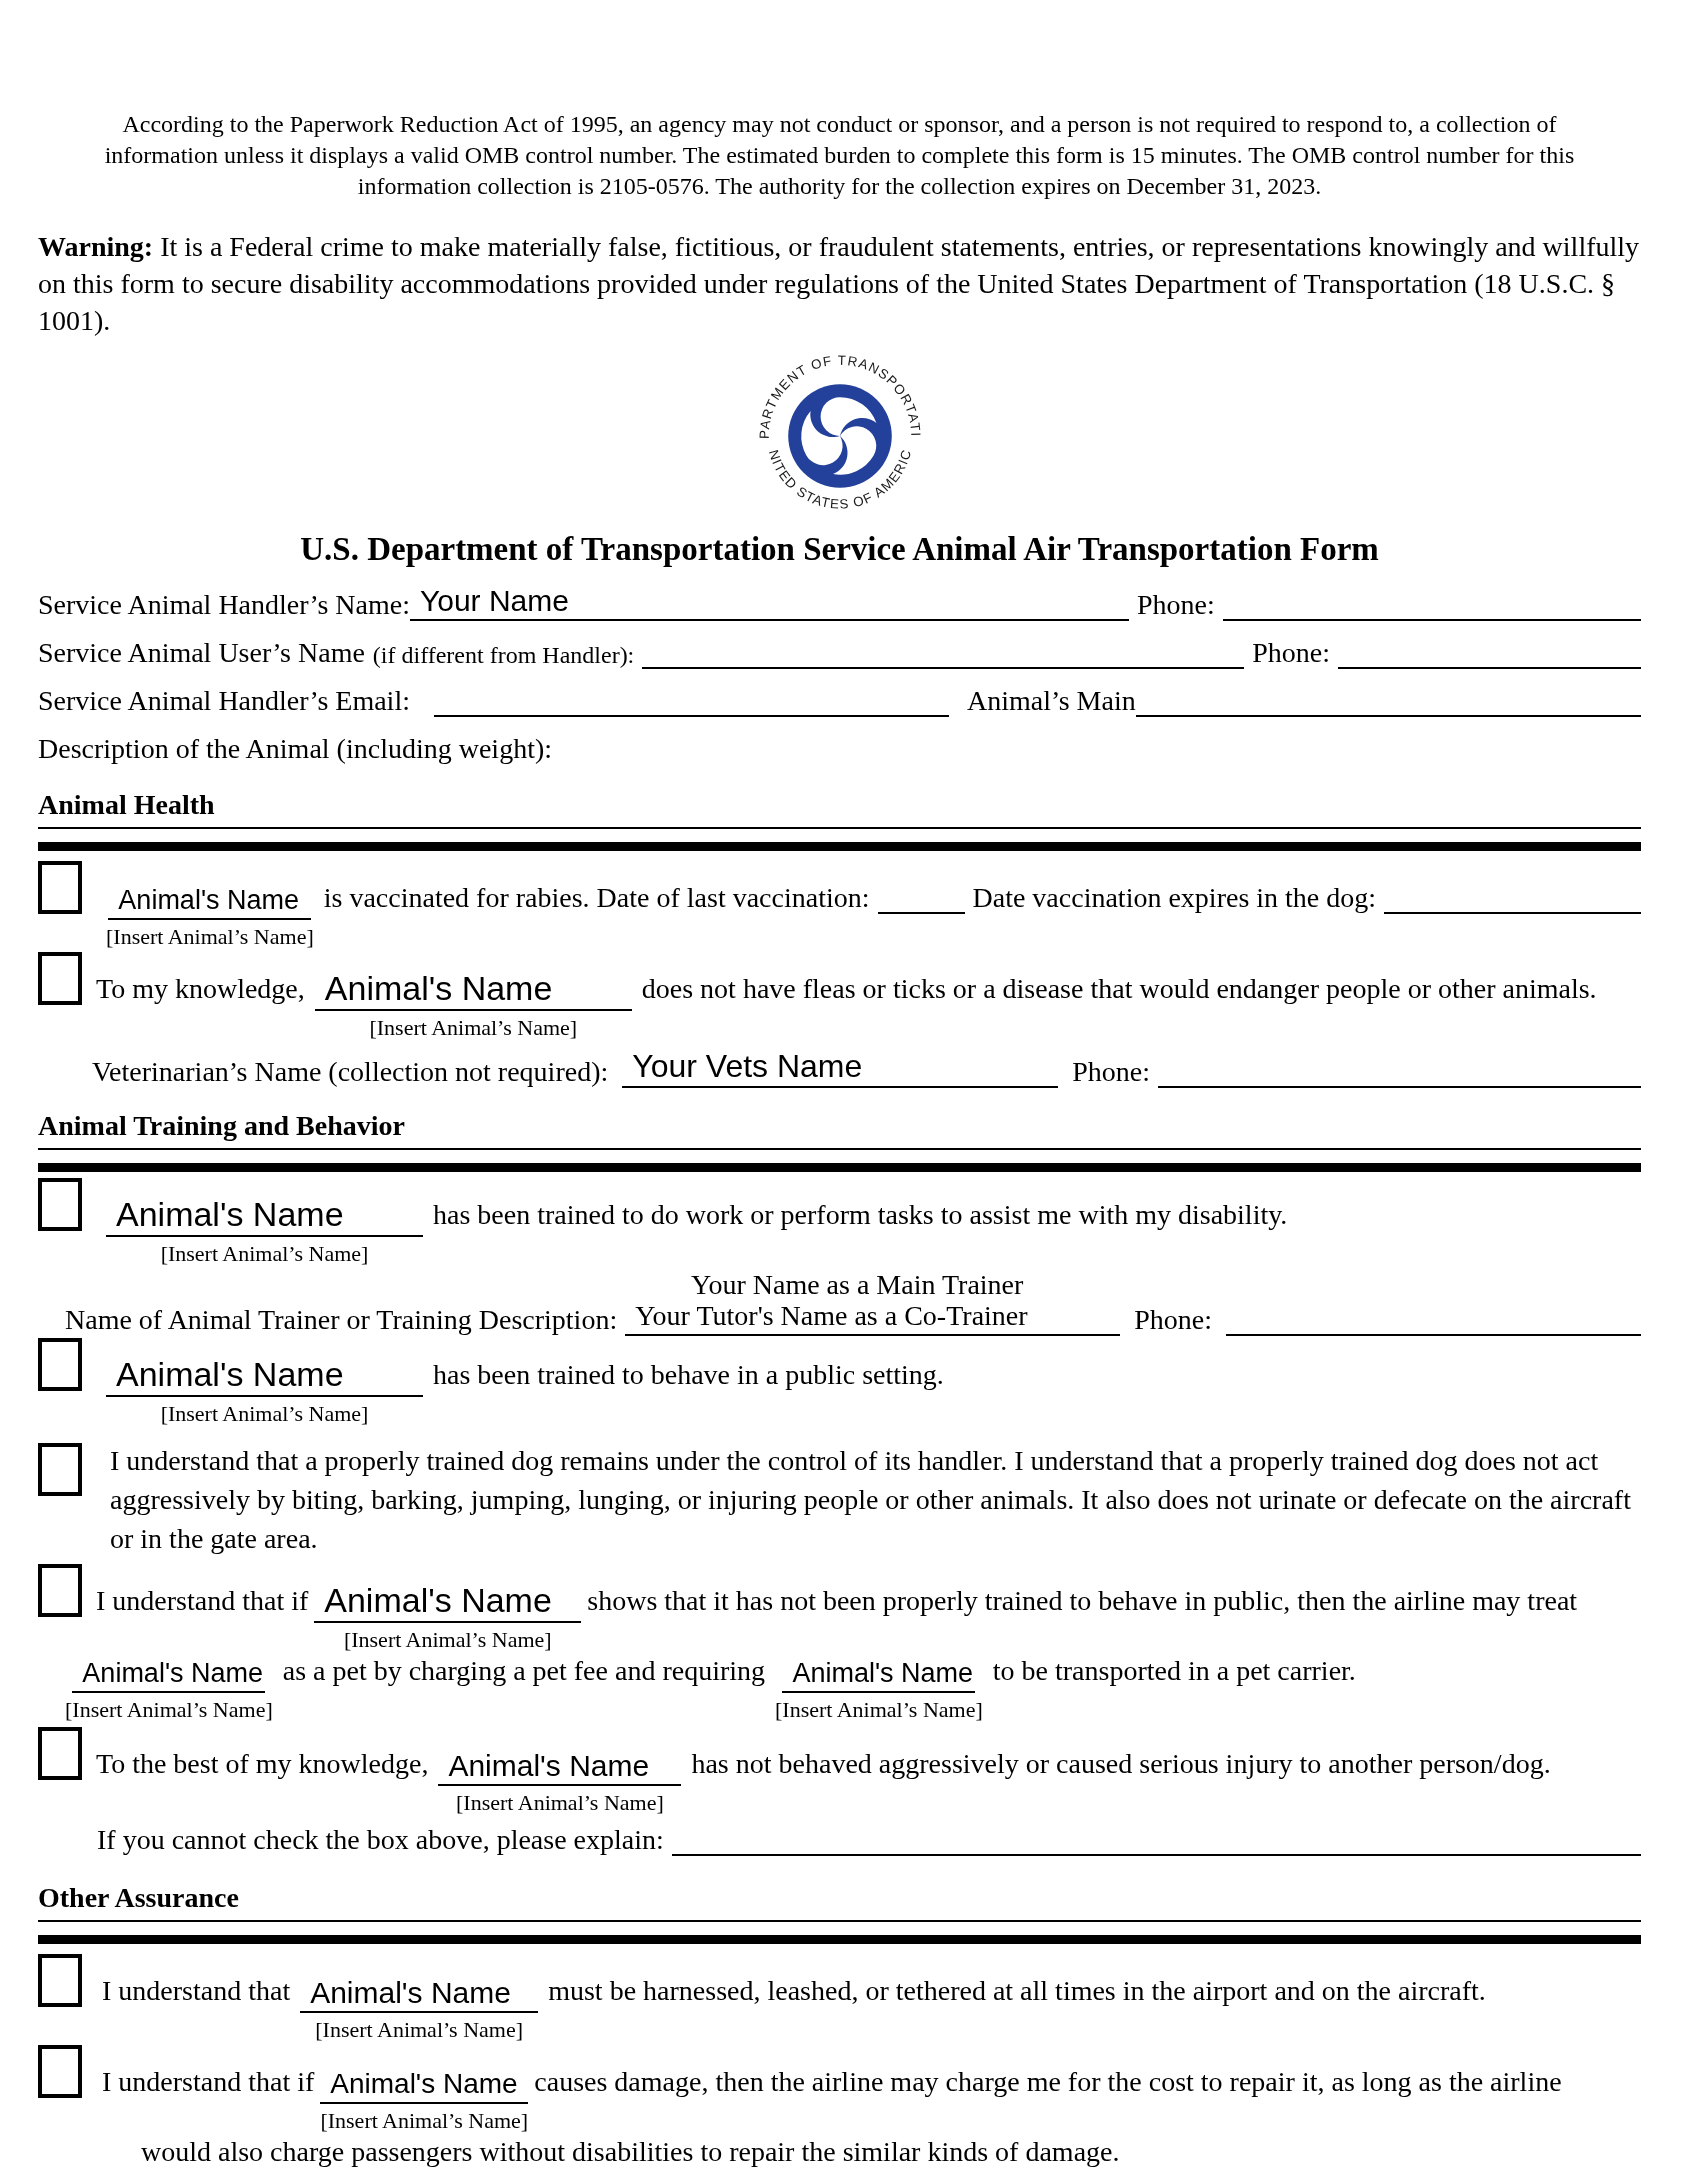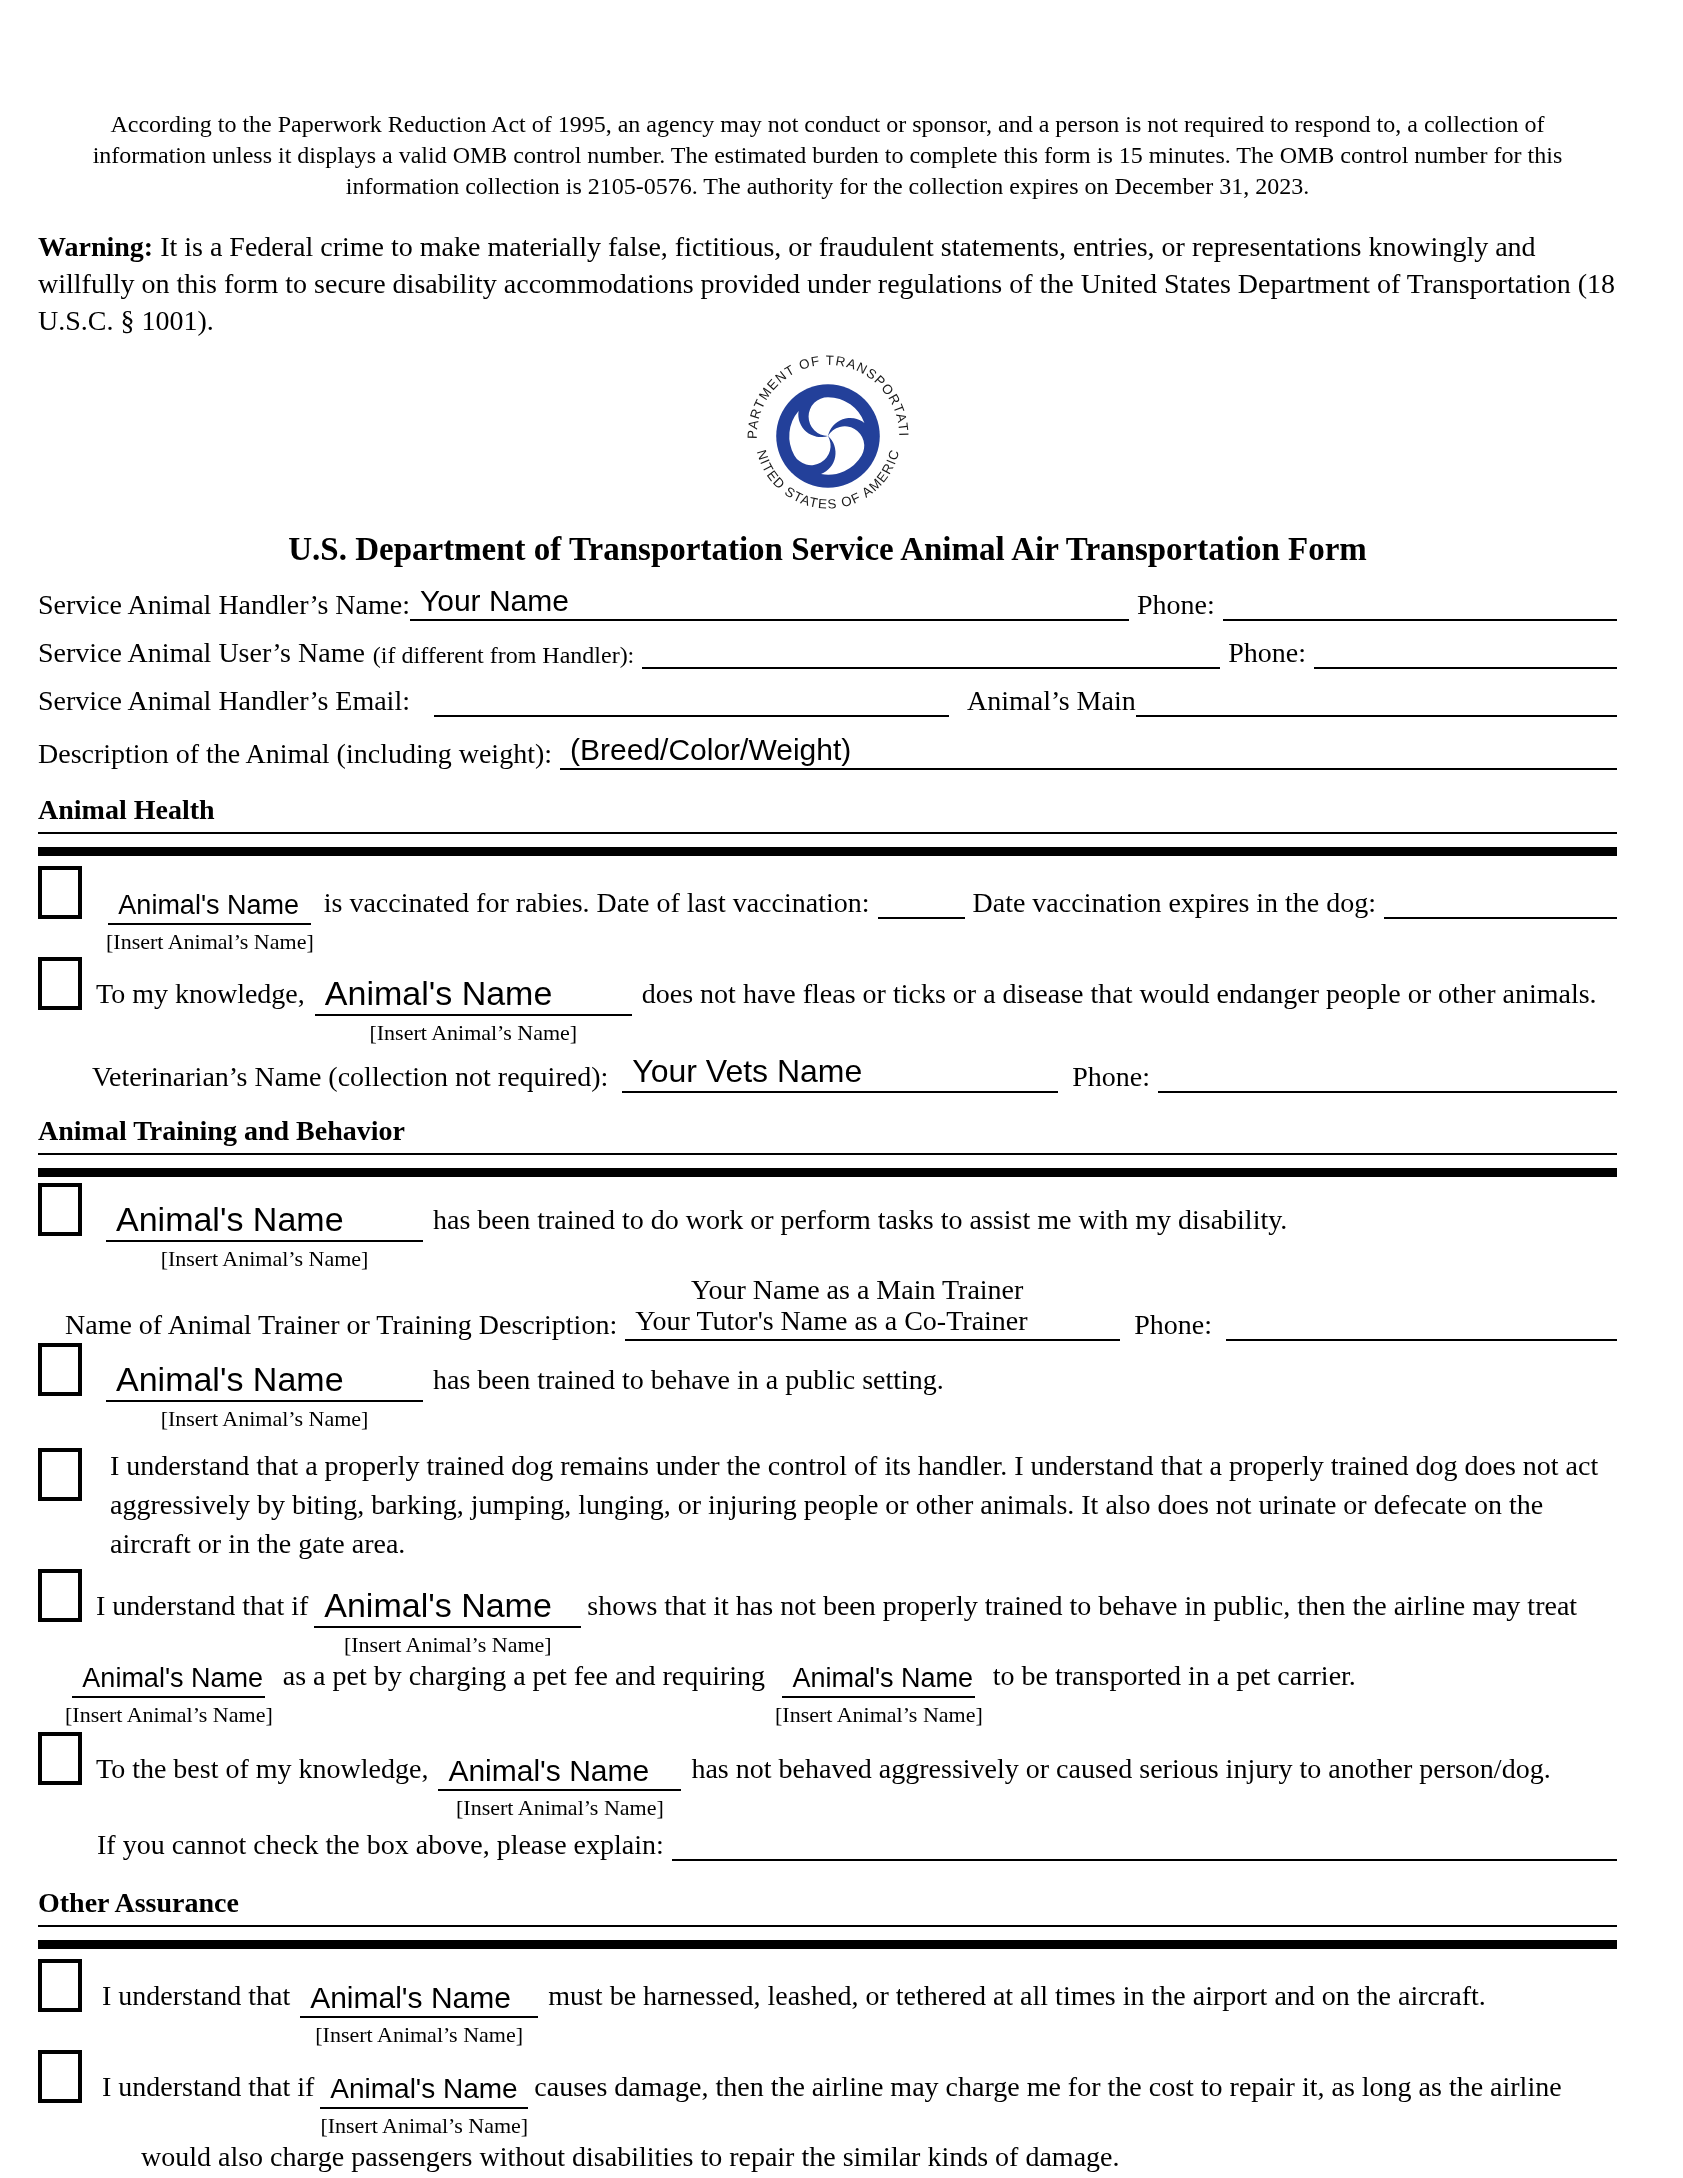--- a/index.html
+++ b/index.html
@@ -1,18 +1,18 @@
 <!DOCTYPE html>
 <html><head>
 <meta charset="utf-8">
 <style>
   * { box-sizing: border-box; margin: 0; padding: 0; }
   html, body { width: 1683px; height: 2178px; background: #ffffff; }
   body { font-family: "Liberation Serif", serif; color: #000; overflow: hidden; }
-  .page { width: 1683px; height: 2178px; padding: 109px 66px 0 38px; }
+  .page { width: 1683px; height: 2178px; padding: 109px 42px 0 38px; }
 
   .omb { text-align: center; font-size: 24px; line-height: 31px; width: 1505px; margin: 0 auto; }
   .warning { font-size: 28px; line-height: 37px; margin-top: 26px; text-align: left; }
   .warning .wlab { font-weight: bold; }
 
   .logo-wrap { text-align: center; margin-top: 8px; }
   .title { text-align: center; font-weight: bold; font-size: 33px; margin-top: 2px; }
 
   .frow { display: flex; align-items: flex-end; margin-top: 16px; }
   .lbl { font-size: 28px; white-space: nowrap; }
@@ -98,21 +98,20 @@
 
   <div class="frow">
     <span class="lbl">Service Animal Handler’s Email:</span>
     <span class="line ml24" style="width:515px"></span>
     <span class="lbl ml18">Animal’s Main</span>
     <span class="line grow"></span>
   </div>
 
   <div class="frow">
     <span class="lbl">Description of the Animal (including weight):</span>
-    <span class="line grow ml8"><span class="val">(Breed/Color/Weight)</span></span>
   </div>
 
   <div class="sect">
     <div class="h">Animal Health</div>
     <div class="bar"></div>
   </div>
 
   <div class="checkrow capped">
     <div class="cb"></div>
     <span class="stack">

